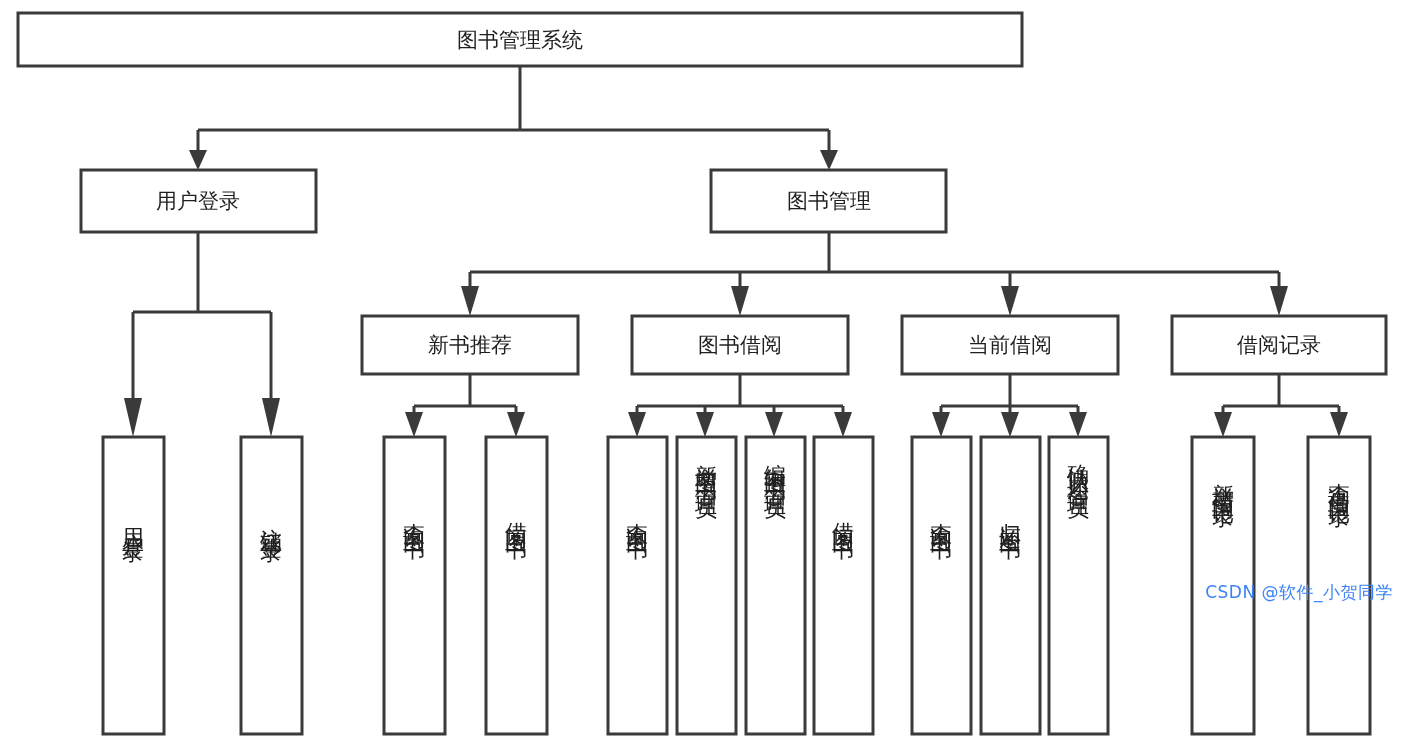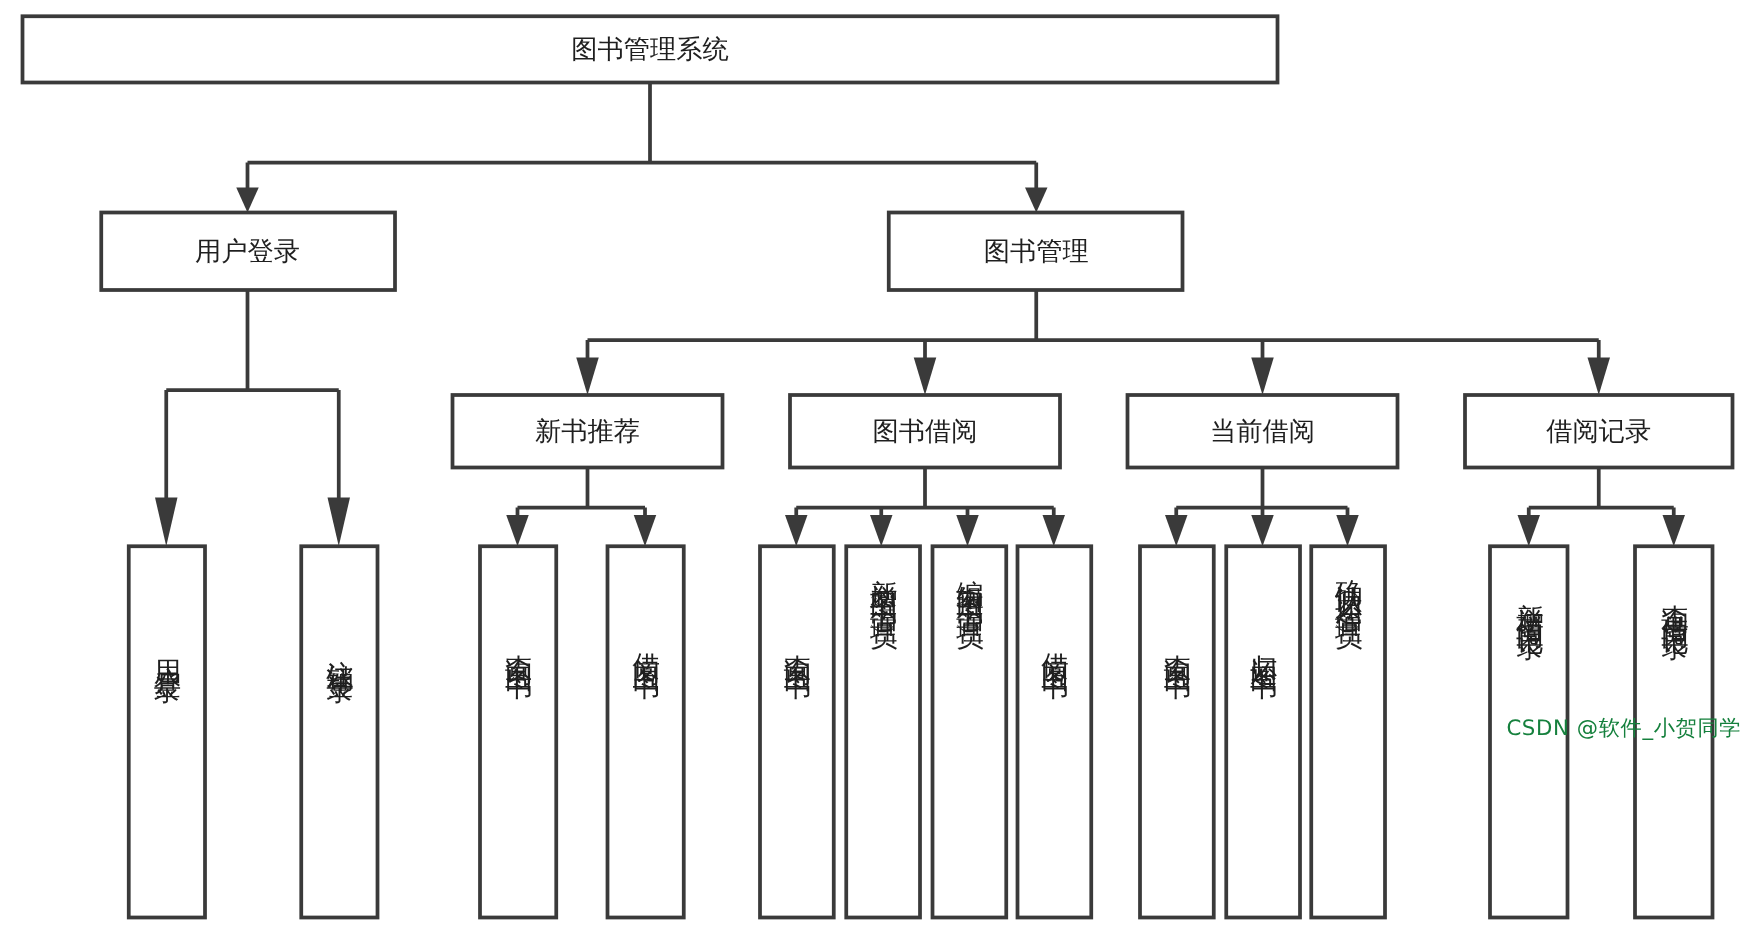--- a/index.html
+++ b/index.html
@@ -59,24 +59,24 @@
     line-height: 1.0;
     color: #1f1f1f;
     letter-spacing: 5px;
     white-space: nowrap;
     transform: translateX(-50%);
     pointer-events: none;
   }
   .watermark {
     position: absolute;
     right: 12px;
-    bottom: 18px;
+    bottom: 8px;
     font-family: "DejaVu Sans", "Liberation Sans", sans-serif;
     font-size: 17px;
-    color: #15803d;
+    color: #3b82f6;
     white-space: nowrap;
     letter-spacing: 0.5px;
   }
 </style>
 </head>
 <body>
 
 <div id="diagram-root">
 
   <svg class="diagram-canvas" viewBox="0 0 1405 747">

